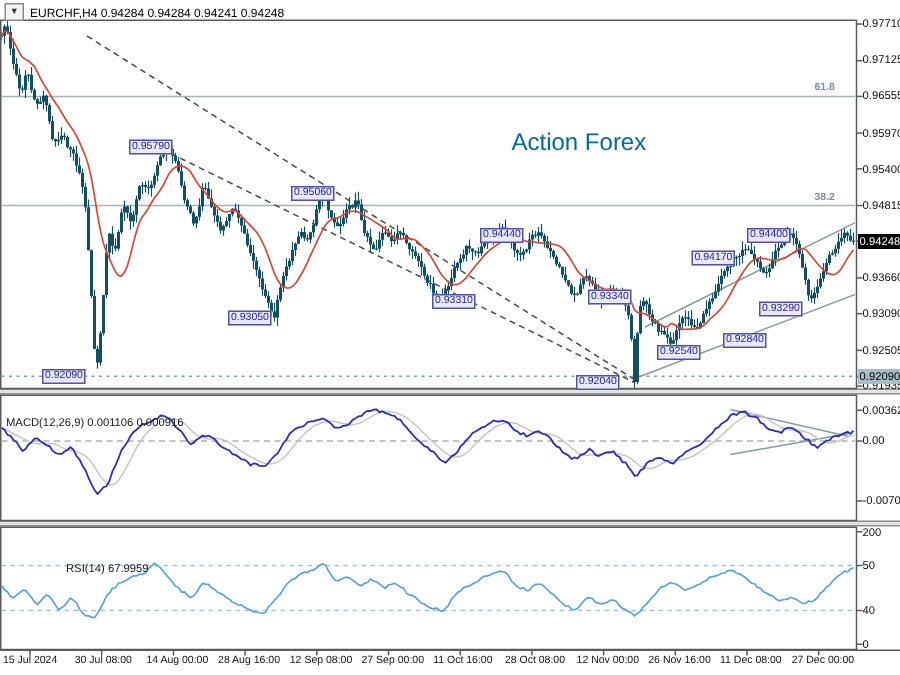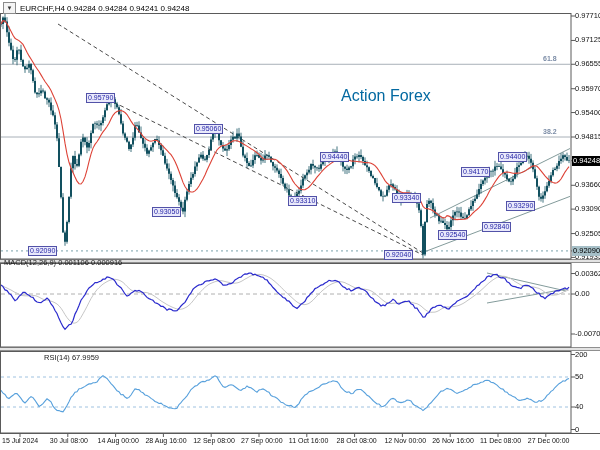--- a/index.html
+++ b/index.html
@@ -4,22 +4,22 @@
 <style>
   html,body{margin:0;padding:0;background:#fff;}
   .screen{position:relative;width:600px;height:450px;background:#fff;overflow:hidden;
           font-family:"Liberation Sans",sans-serif;}
   .chart-title{position:absolute;left:3px;top:2px;z-index:5;font-size:8px;color:#000;
                display:flex;align-items:center;gap:4px;}
   .dd-box{display:inline-block;width:11px;height:10px;border:1px solid #8a8a8a;
           font-size:6px;line-height:10px;text-align:center;color:#333;background:#f4f4f4;}
   .watermark{position:absolute;left:341px;top:87px;z-index:1;font-size:16px;color:#0369a1;}
   .pane-header{position:absolute;left:4px;z-index:5;font-size:7.5px;color:#1a1a1a;}
-  #macd-header{top:258px;}
-  #rsi-header{top:353px;padding-left:40px;}
+  #macd-header{top:277px;}
+  #rsi-header{top:374px;padding-left:40px;}
   .splitter{position:absolute;left:0;width:600px;height:4px;background:#e3e3e3;
             border-top:1px solid #8f8f8f;border-bottom:1px solid #8f8f8f;z-index:2;box-sizing:border-box;}
   #split1{top:259px;} #split2{top:347px;}
   #chart-svg{position:absolute;left:0;top:0;z-index:3;}
   #labels{position:absolute;left:0;top:0;width:600px;height:450px;z-index:4;pointer-events:none;}
   .lb{position:absolute;font-size:7.5px;color:#111;white-space:nowrap;line-height:9px;}
   .xlb{font-size:7px;}
   .tag{position:absolute;font-size:7px;line-height:8px;padding:0 1px;background:#e9e9fb;
        border:1px solid #5252a8;color:#2424a6;white-space:nowrap;}
   .fib{position:absolute;font-size:7px;font-weight:bold;color:#7b8ca6;white-space:nowrap;}

